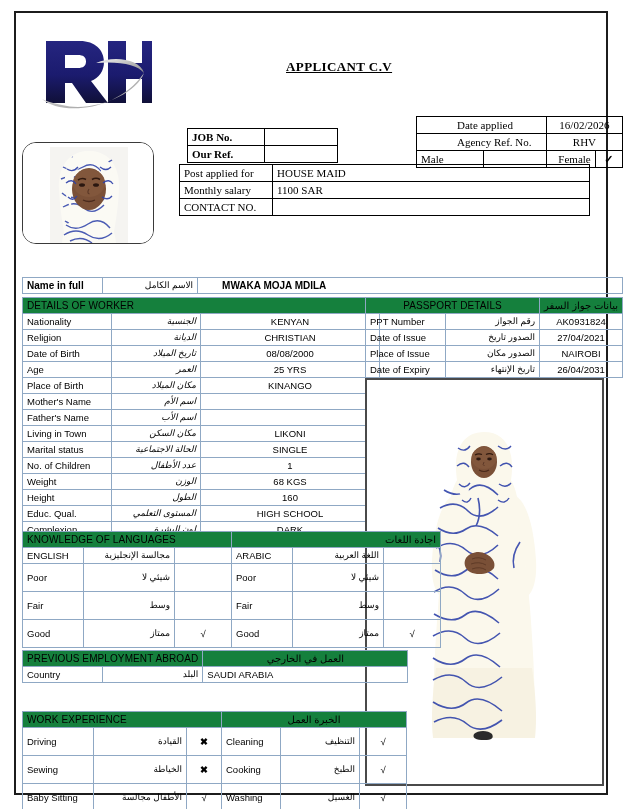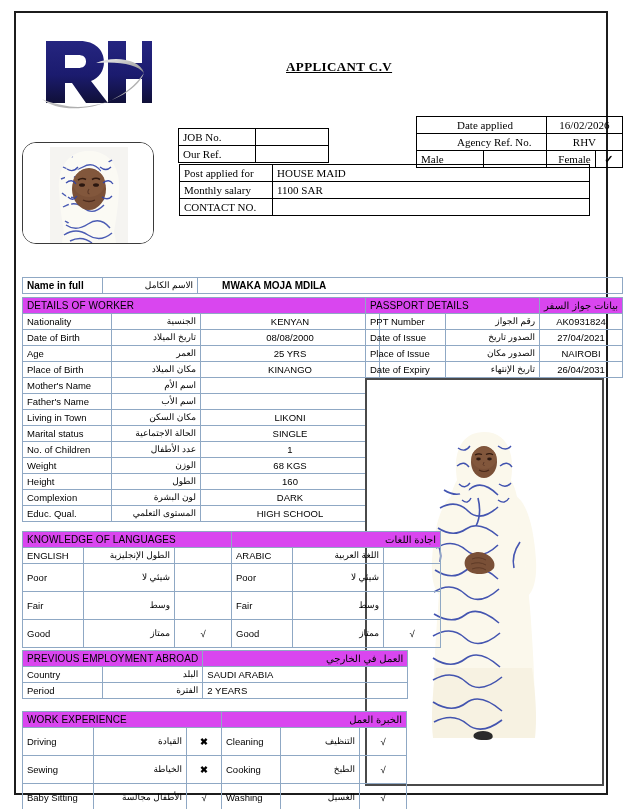--- a/index.html
+++ b/index.html
@@ -23,55 +23,55 @@
               border:1.5px solid #3a3a3a;border-radius:14px;box-sizing:border-box;
               overflow:hidden;background:#fff;}
   .photo-head svg{display:block;}
 
   
   .tbl{position:absolute;border-collapse:collapse;
        font-family:"Liberation Serif",serif;font-size:11px;}
   .tbl td{border:1px solid #000;padding:1px 4px;height:14px;line-height:14px;
           vertical-align:middle;white-space:nowrap;}
 
-  #job-tbl{left:178px;top:128px;}
+  #job-tbl{left:187px;top:128px;font-weight:bold;}
   #job-tbl td.lbl{width:68px;}
   #job-tbl td.val{width:64px;}
 
   #date-tbl{left:416px;top:116px;}
   #date-tbl td.l1{width:103px;padding-left:40px;}
   #date-tbl td.v1{width:78px;text-align:center;}
   #date-tbl td.mlbl{width:48px;}
   #date-tbl td.mbox{width:46px;}
   #date-tbl td.flbl{width:53px;text-align:right;}
   #date-tbl td.fbox{width:34px;text-align:center;font-weight:bold;}
 
   #post-tbl{left:179px;top:164px;}
   #post-tbl td.lbl{width:84px;}
   #post-tbl td.val{width:308px;}
 
   
   .dt{position:absolute;border-collapse:collapse;font-size:9.5px;
       font-family:"Liberation Sans",sans-serif;}
   .dt td{border:1px solid #8fa8c4;padding:0 4px;height:15px;line-height:15px;
          vertical-align:middle;white-space:nowrap;overflow:hidden;}
-  .hdr td{background:#d946ef;font-size:10px;letter-spacing:.1px;height:15px;}
+  .hdr td{background:#15803d;font-size:10px;letter-spacing:.1px;height:15px;}
   .ar{font-size:9px;direction:rtl;}
-  .ctr{}
+  .ctr{text-align:center;}
 
   
   #name-tbl{left:22px;top:277px;}
   #name-tbl td.k{width:72px;font-weight:bold;font-size:10px;}
   #name-tbl td.ka{width:88px;text-align:right;}
   #name-tbl td.v{width:412px;font-weight:bold;font-size:10px;padding-left:24px;}
 
   
   #worker-tbl{left:22px;top:297px;}
   #worker-tbl td.k{width:80px;}
-  #worker-tbl td.ka{width:80px;}
+  #worker-tbl td.ka{width:80px;font-style:italic;}
   #worker-tbl td.v{width:170px;text-align:center;}
   #worker-tbl tr.hdr td{width:auto;}
 
   
   #pass-tbl{left:365px;top:297px;}
   #pass-tbl td.k{width:72px;}
   #pass-tbl td.ka{width:90px;text-align:right;}
   #pass-tbl td.v{width:72px;text-align:center;}
 
   
@@ -243,20 +243,25 @@
   <tbody>
       <tr class="hdr">
     <td colspan="3">DETAILS OF WORKER</td>
   </tr>
   <tr>
         <td class="k">Nationality</td>
         <td class="ka ar">الجنسية</td>
         <td class="v">KENYAN</td>
       </tr>
   <tr>
+        <td class="k">Religion</td>
+        <td class="ka ar">الديانة</td>
+        <td class="v">CHRISTIAN</td>
+      </tr>
+  <tr>
         <td class="k">Date of Birth</td>
         <td class="ka ar">تاريخ الميلاد</td>
         <td class="v">08/08/2000</td>
       </tr>
   <tr>
         <td class="k">Age</td>
         <td class="ka ar">العمر</td>
         <td class="v">25 YRS</td>
       </tr>
   <tr>
@@ -293,28 +298,28 @@
         <td class="k">Weight</td>
         <td class="ka ar">الوزن</td>
         <td class="v">68 KGS</td>
       </tr>
   <tr>
         <td class="k">Height</td>
         <td class="ka ar">الطول</td>
         <td class="v">160</td>
       </tr>
   <tr>
+        <td class="k">Educ. Qual.</td>
+        <td class="ka ar">المستوى التعلمي</td>
+        <td class="v">HIGH SCHOOL</td>
+      </tr>
+  <tr>
         <td class="k">Complexion</td>
         <td class="ka ar">لون البشرة</td>
         <td class="v">DARK</td>
-      </tr>
-  <tr>
-        <td class="k">Educ. Qual.</td>
-        <td class="ka ar">المستوى التعلمي</td>
-        <td class="v">HIGH SCHOOL</td>
       </tr>
 </tbody>
   </table>
 
 <table class="dt" id="pass-tbl">
   <tbody>
       <tr class="hdr">
     <td colspan="2" class="ctr">PASSPORT DETAILS</td>
     <td class="ar ctr">بيانات جواز السفر</td>
   </tr>
@@ -405,21 +410,21 @@
 </div>
 
 <table class="dt" id="lang-tbl">
   <tbody>
       <tr class="hdr">
     <td colspan="3">KNOWLEDGE OF LANGUAGES</td>
     <td colspan="3" class="ar">اجادة اللغات</td>
   </tr>
   <tr>
     <td class="k">ENGLISH</td>
-    <td class="ka ar">الطول الإنجليزية</td>
+    <td class="ka ar">مجالسة الإنجليزية</td>
     <td class="chk" style="height:15px;line-height:15px"></td>
     <td class="k">ARABIC</td>
     <td class="ka ar">اللغة العربية</td>
     <td class="chk" style="height:15px;line-height:15px"></td>
   </tr>
   <tr>
     <td class="k">Poor</td>
     <td class="ka ar">شيئي لا</td>
     <td class="chk"></td>
     <td class="k">Poor</td>
@@ -449,25 +454,20 @@
   <tbody>
       <tr class="hdr">
     <td colspan="2">PREVIOUS EMPLOYMENT ABROAD</td>
     <td class="ar ctr">العمل في الخارجي</td>
   </tr>
   <tr>
     <td class="k">Country</td>
     <td class="ka ar">البلد</td>
     <td class="v">SAUDI ARABIA</td>
   </tr>
-  <tr>
-    <td class="k">Period</td>
-    <td class="ka ar">الفترة</td>
-    <td class="v">2 YEARS</td>
-  </tr>
 </tbody>
   </table>
 
 <table class="dt" id="work-tbl">
   <tbody>
       <tr class="hdr">
     <td colspan="3">WORK EXPERIENCE</td>
     <td colspan="3" class="ar ctr">الخبرة العمل</td>
   </tr>
   <tr>

